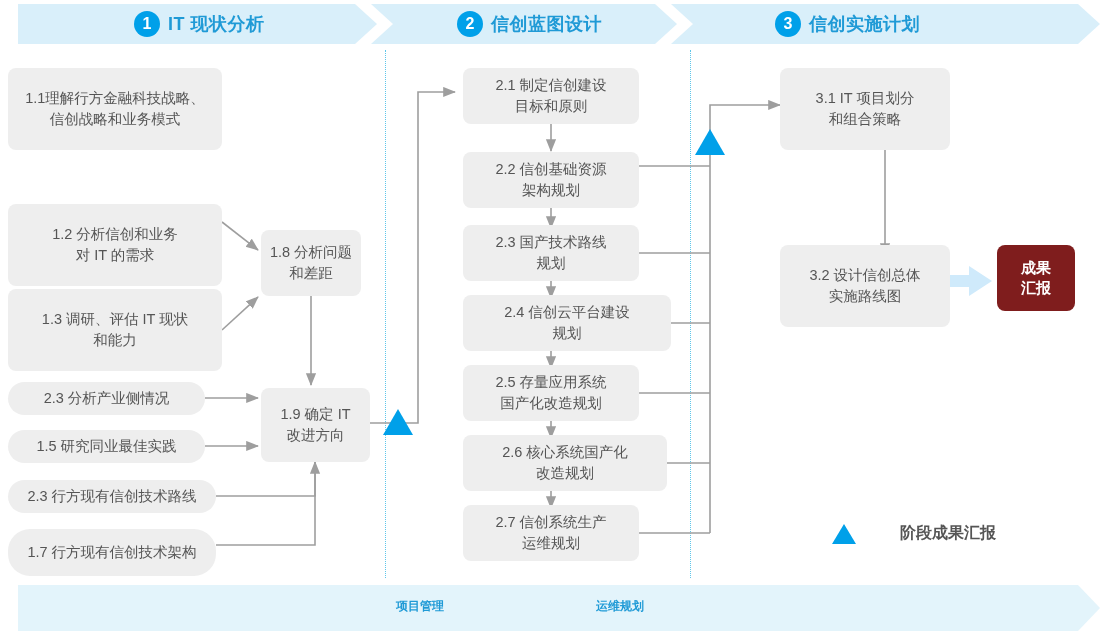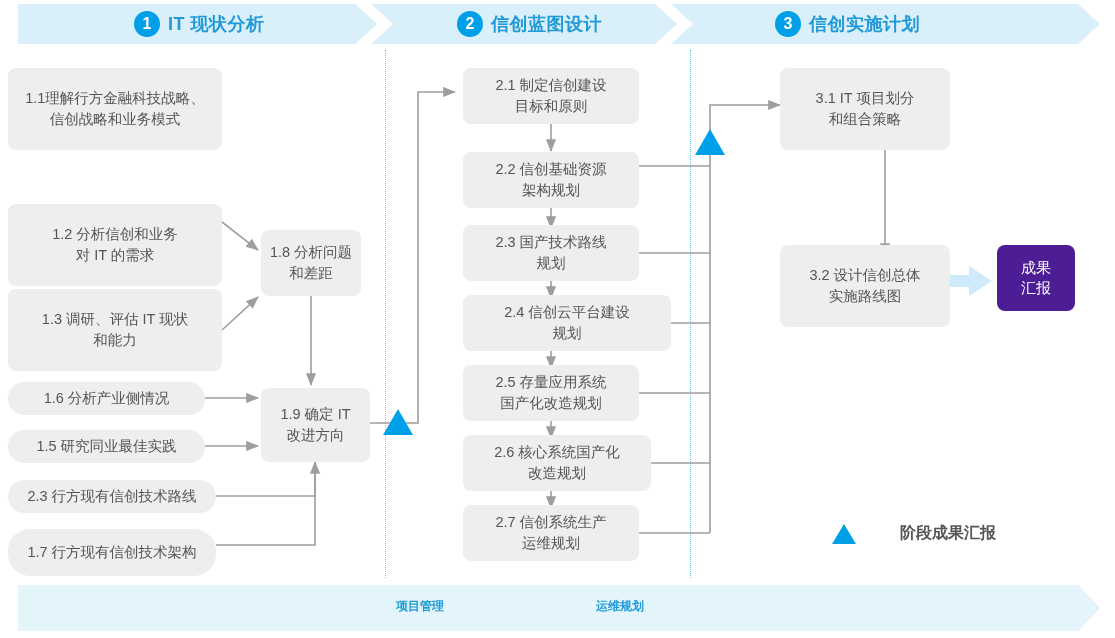--- a/index.html
+++ b/index.html
@@ -19,23 +19,23 @@
 
   
   .lane-divider{position:absolute;width:0;border-left:1px dotted #5ec6ea;}
 
   
   .box{position:absolute;background:#eeeeee;border-radius:8px;color:#555555;
        display:flex;align-items:center;justify-content:center;text-align:center;
        font-size:14.5px;line-height:1.45;padding:4px 8px;box-sizing:border-box;}
   .box.pill{border-radius:22px;}
 
-  .result-box{position:absolute;background:#4c1d95;border-radius:8px;color:#ffffff;
+  .result-box{position:absolute;background:#7f1d1d;border-radius:8px;color:#ffffff;
        display:flex;align-items:center;justify-content:center;text-align:center;
-       font-size:15px;font-weight:normal;line-height:1.35;box-sizing:border-box;}
+       font-size:15px;font-weight:bold;line-height:1.35;box-sizing:border-box;}
 
   
   #wires{position:absolute;left:0;top:0;width:1115px;height:638px;pointer-events:none;}
 
   
   .tri{position:absolute;width:0;height:0;border-left:15px solid transparent;
        border-right:15px solid transparent;border-bottom:26px solid #00a0e9;}
 
   
   .legend{position:absolute;display:flex;align-items:center;gap:9px;}
@@ -125,33 +125,33 @@
     </g>
 
     <g>
       <path d="M941,275 L969,275 L969,266 L992,281 L969,296 L969,287 L941,287 z" fill="#cfeafb"></path>
     </g>
   </svg>
 
   <div class="box" style="left:8px;top:68px;width:214px;height:82px;">1.1理解行方金融科技战略、<br>信创战略和业务模式</div>
   <div class="box" style="left:8px;top:181px;width:214px;height:82px;margin-top:23px;">1.2 分析信创和业务<br>对 IT 的需求</div>
   <div class="box" style="left:8px;top:289px;width:214px;height:82px;">1.3 调研、评估 IT 现状<br>和能力</div>
-  <div class="box pill" style="left:8px;top:382px;width:197px;height:33px;">1.6 分析产业侧情况</div>
+  <div class="box pill" style="left:8px;top:382px;width:197px;height:33px;">2.3 分析产业侧情况</div>
   <div class="box pill" style="left:8px;top:430px;width:197px;height:33px;">1.5 研究同业最佳实践</div>
   <div class="box pill" style="left:8px;top:480px;width:208px;height:33px;">2.3 行方现有信创技术路线</div>
   <div class="box pill" style="left:8px;top:529px;width:208px;height:47px;">1.7 行方现有信创技术架构</div>
   <div class="box" style="left:261px;top:230px;width:100px;height:66px;">1.8 分析问题<br>和差距</div>
   <div class="box" style="left:261px;top:388px;width:109px;height:74px;">1.9 确定 IT<br>改进方向</div>
 
   <div class="box" style="left:463px;top:68px;width:176px;height:56px;">2.1 制定信创建设<br>目标和原则</div>
   <div class="box" style="left:463px;top:152px;width:176px;height:56px;">2.2 信创基础资源<br>架构规划</div>
   <div class="box" style="left:463px;top:225px;width:176px;height:56px;">2.3 国产技术路线<br>规划</div>
   <div class="box" style="left:463px;top:295px;width:208px;height:56px;">2.4 信创云平台建设<br>规划</div>
   <div class="box" style="left:463px;top:365px;width:176px;height:56px;">2.5 存量应用系统<br>国产化改造规划</div>
-  <div class="box" style="left:463px;top:435px;width:188px;height:56px;">2.6 核心系统国产化<br>改造规划</div>
+  <div class="box" style="left:463px;top:435px;width:204px;height:56px;">2.6 核心系统国产化<br>改造规划</div>
   <div class="box" style="left:463px;top:505px;width:176px;height:56px;">2.7 信创系统生产<br>运维规划</div>
 
   <div class="box" style="left:780px;top:68px;width:170px;height:82px;">3.1 IT 项目划分<br>和组合策略</div>
   <div class="box" style="left:780px;top:245px;width:170px;height:82px;">3.2 设计信创总体<br>实施路线图</div>
 
   <div class="result-box" style="left:997px;top:245px;width:78px;height:66px;">成果<br>汇报</div>
 
   <div class="tri" style="left:383px;top:409px;"></div>
   <div class="tri" style="left:695px;top:129px;"></div>
 

